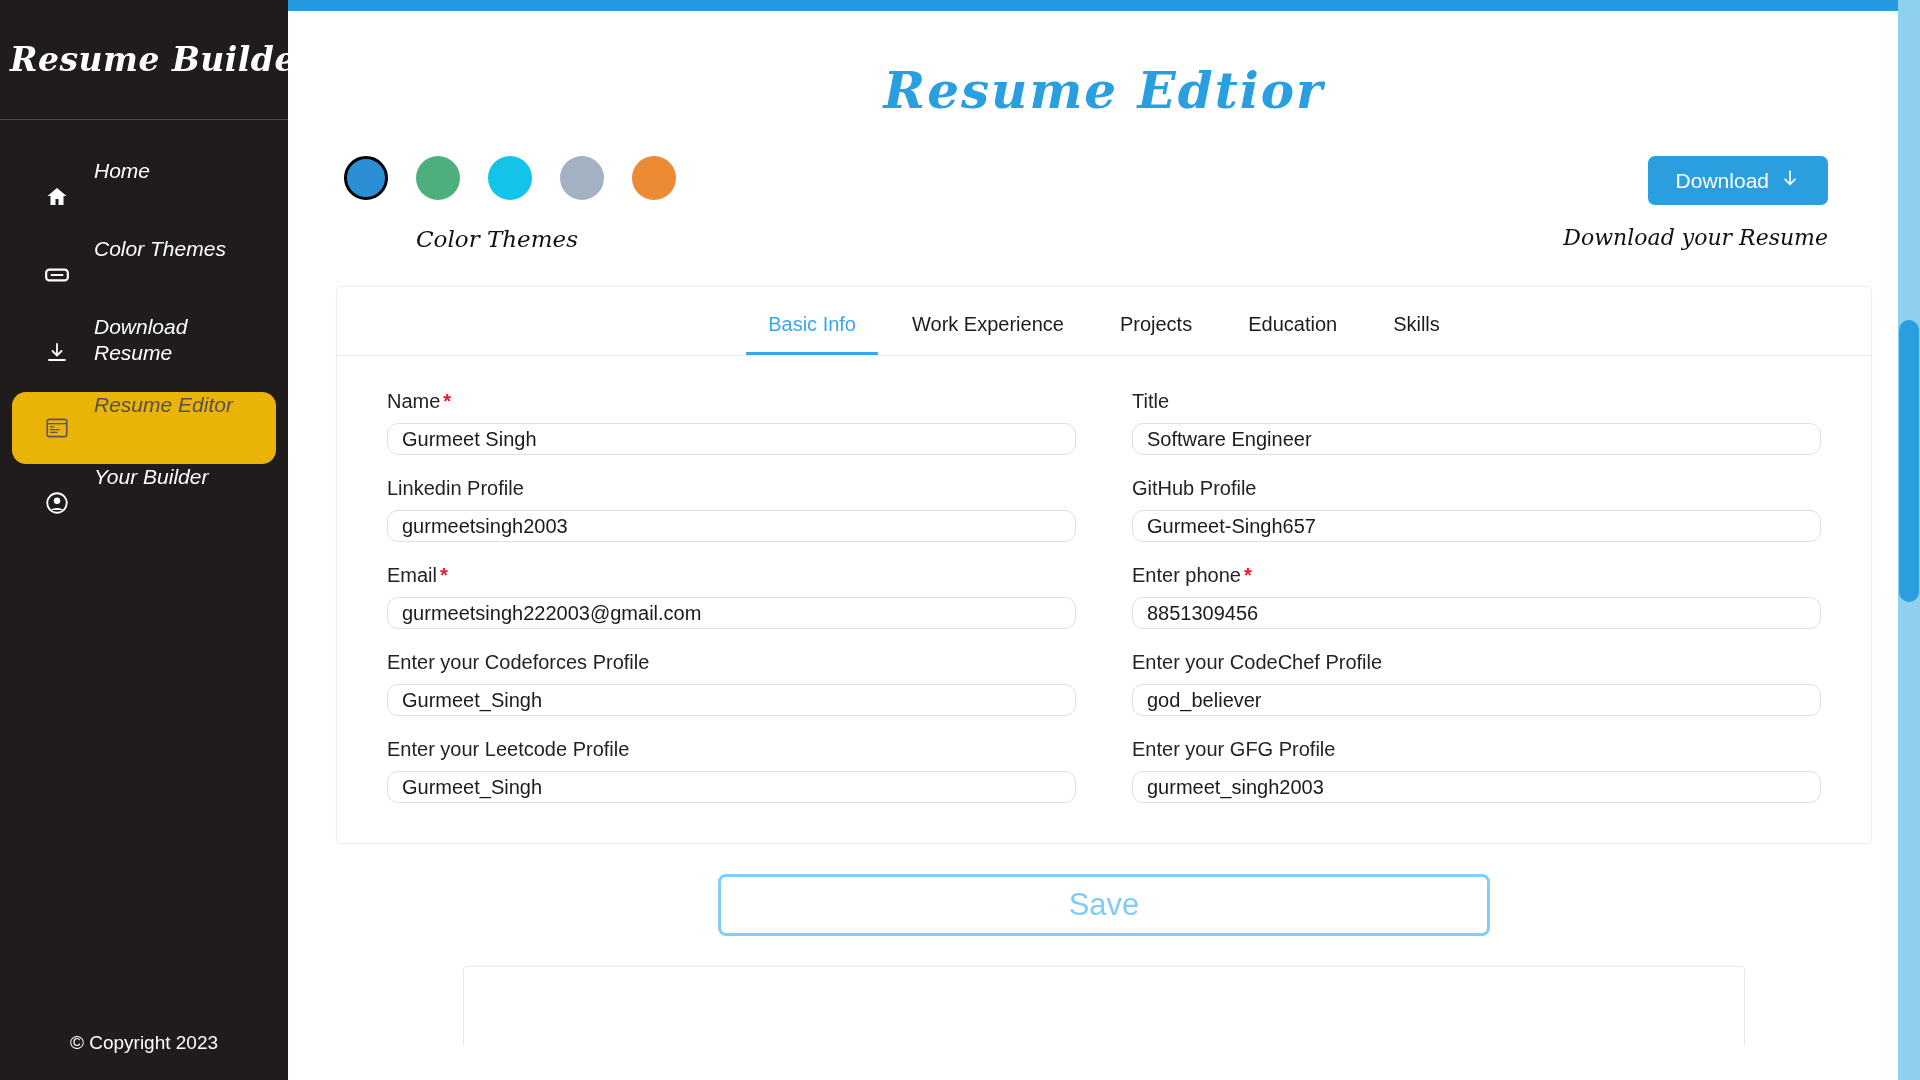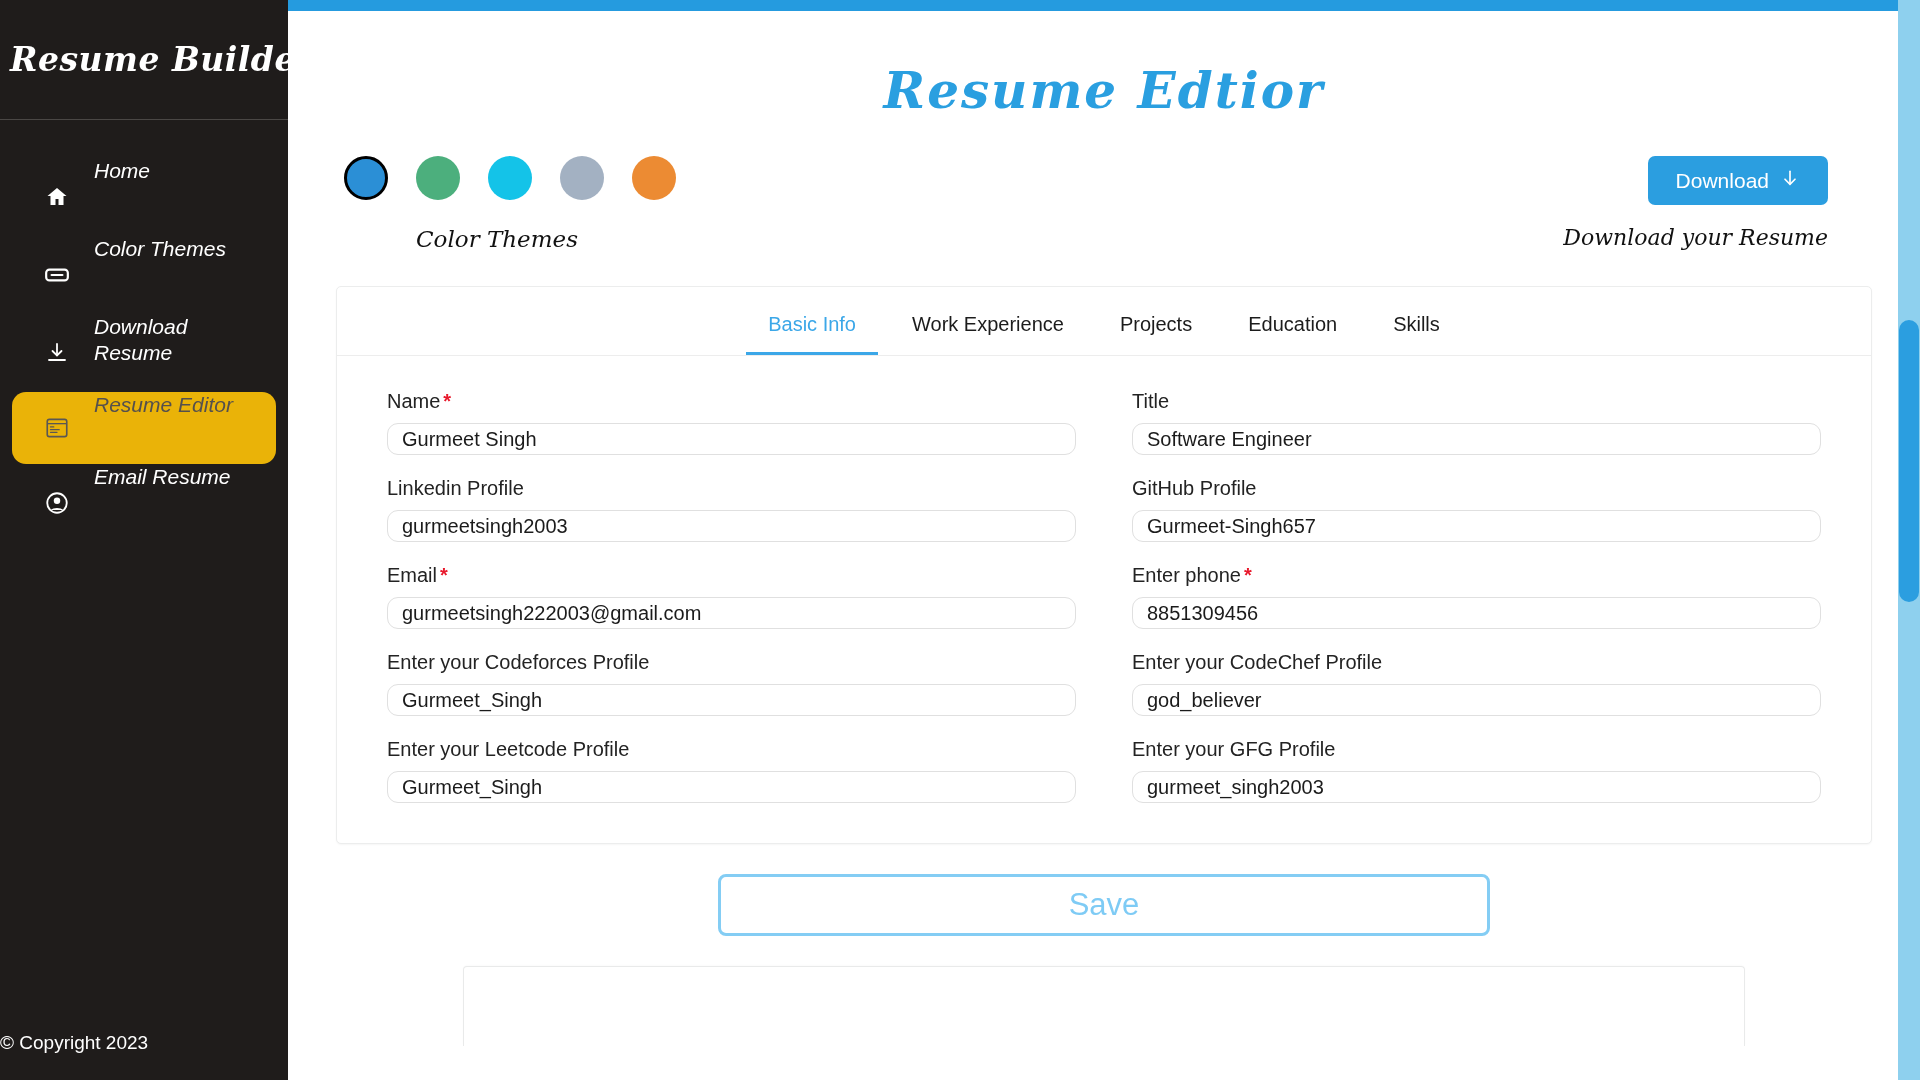--- a/index.html
+++ b/index.html
@@ -81,21 +81,21 @@
     margin: 0 12px 0 12px;
     padding-left: 30px;
     height: 72px;
   }
   .nav-item.active .nav-label { color: #55504d; }
 
   .copyright {
     position: absolute;
     bottom: 26px;
     width: 100%;
-    text-align: left;
+    text-align: center;
     color: #ffffff;
     font-size: 19px;
   }
 
   
   .main {
     flex: 1;
     height: 1080px;
     position: relative;
     background: #ffffff;
@@ -328,21 +328,21 @@
       </div>
 
       <div class="nav-item">
         <span class="nav-icon">
           <svg width="26" height="26" viewBox="0 0 24 24" fill="none" stroke="#ffffff" stroke-width="1.7">
             <circle cx="12" cy="12" r="9"></circle>
             <circle cx="12" cy="10" r="3" fill="#ffffff" stroke="none"></circle>
             <path d="M6.5 18.5c1.2-2.6 9.8-2.6 11 0" fill="#ffffff" stroke="none"></path>
           </svg>
         </span>
-        <span class="nav-label">Email Resume</span>
+        <span class="nav-label">Your Builder</span>
       </div>
 
     </nav>
 
     <div class="copyright">© Copyright 2023</div>
   </aside>
 
   <main class="main">
     <div class="topbar"></div>
 

